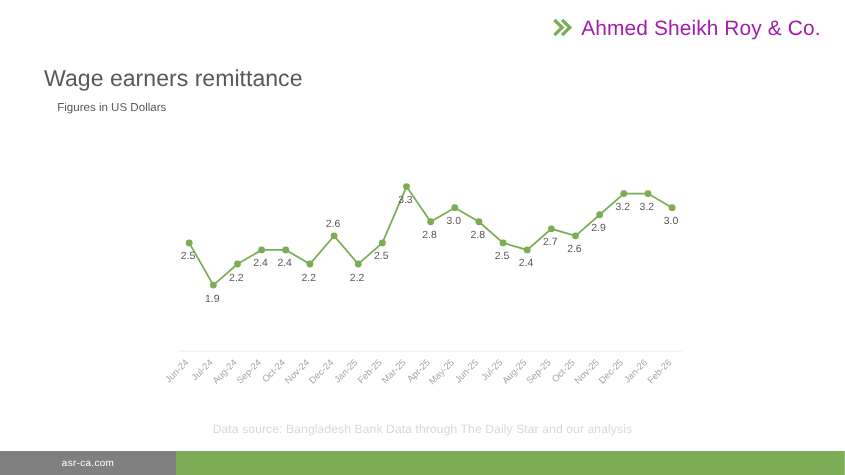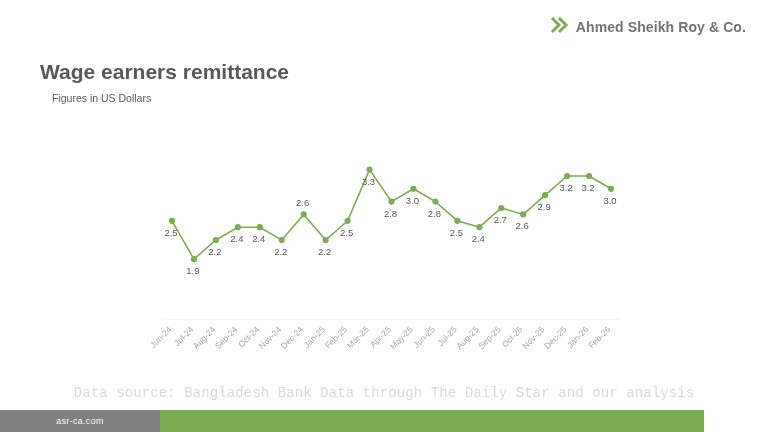--- a/index.html
+++ b/index.html
@@ -10,32 +10,32 @@
     overflow:hidden;
     position:relative;
   }
   .slide{position:absolute;inset:0;background:#fff;}
 
   
   .logo{position:absolute;right:22px;top:16px;text-align:left;}
   .logo-row{display:flex;align-items:center;gap:6px;}
   .chev{display:block;line-height:1;}
   .logo-name{
-    font-size:14px;font-weight:bold;color:#737373;letter-spacing:.1px;
+    font-size:19px;font-weight:normal;color:#a21caf;letter-spacing:.1px;
     white-space:nowrap;
   }
   .logo-sub{
     font-size:10.5px;color:#8bb35f;letter-spacing:2.4px;
     text-align:right;margin-top:3px;white-space:nowrap;
   }
 
   
   .title{
     position:absolute;left:40px;top:60px;
-    font-size:21px;color:#595959;font-weight:bold;white-space:nowrap;
+    font-size:21px;color:#595959;font-weight:normal;white-space:nowrap;
   }
   .subtitle{
     position:absolute;left:52px;top:92px;
     font-size:10.5px;color:#595959;white-space:nowrap;
   }
 
   
   .chart{position:absolute;left:0;top:0;width:768px;height:432px;}
   .chart svg{display:block;}
   .axis-line{stroke:#f2f2f2;stroke-width:1.2;}
@@ -45,25 +45,25 @@
     font-family:"Liberation Sans", sans-serif;
     font-size:9.5px;fill:#595959;text-anchor:middle;
   }
   .xlabel{
     font-family:"Liberation Sans", sans-serif;
     font-size:8.5px;fill:#a6a6a6;text-anchor:end;
   }
 
   .source{
     position:absolute;left:0;right:0;top:385px;text-align:center;
-    font-size:14px;color:#d9d9d9;letter-spacing:.1px;font-family:Liberation Mono, monospace;
+    font-size:11px;color:#d9d9d9;letter-spacing:.1px;
   }
 
   
-  .footer{position:absolute;left:0;bottom:0;width:704px;height:22px;display:flex;}
+  .footer{position:absolute;left:0;bottom:0;width:768px;height:22px;display:flex;}
   .footer-gray{
     width:160px;height:22px;background:#808080;
     display:flex;align-items:center;justify-content:center;
   }
   .footer-gray span{font-size:9px;color:#ffffff;letter-spacing:.3px;}
   .footer-green{flex:1;height:22px;background:#7cad56;}
 </style>
 </head>
 <body>
 

